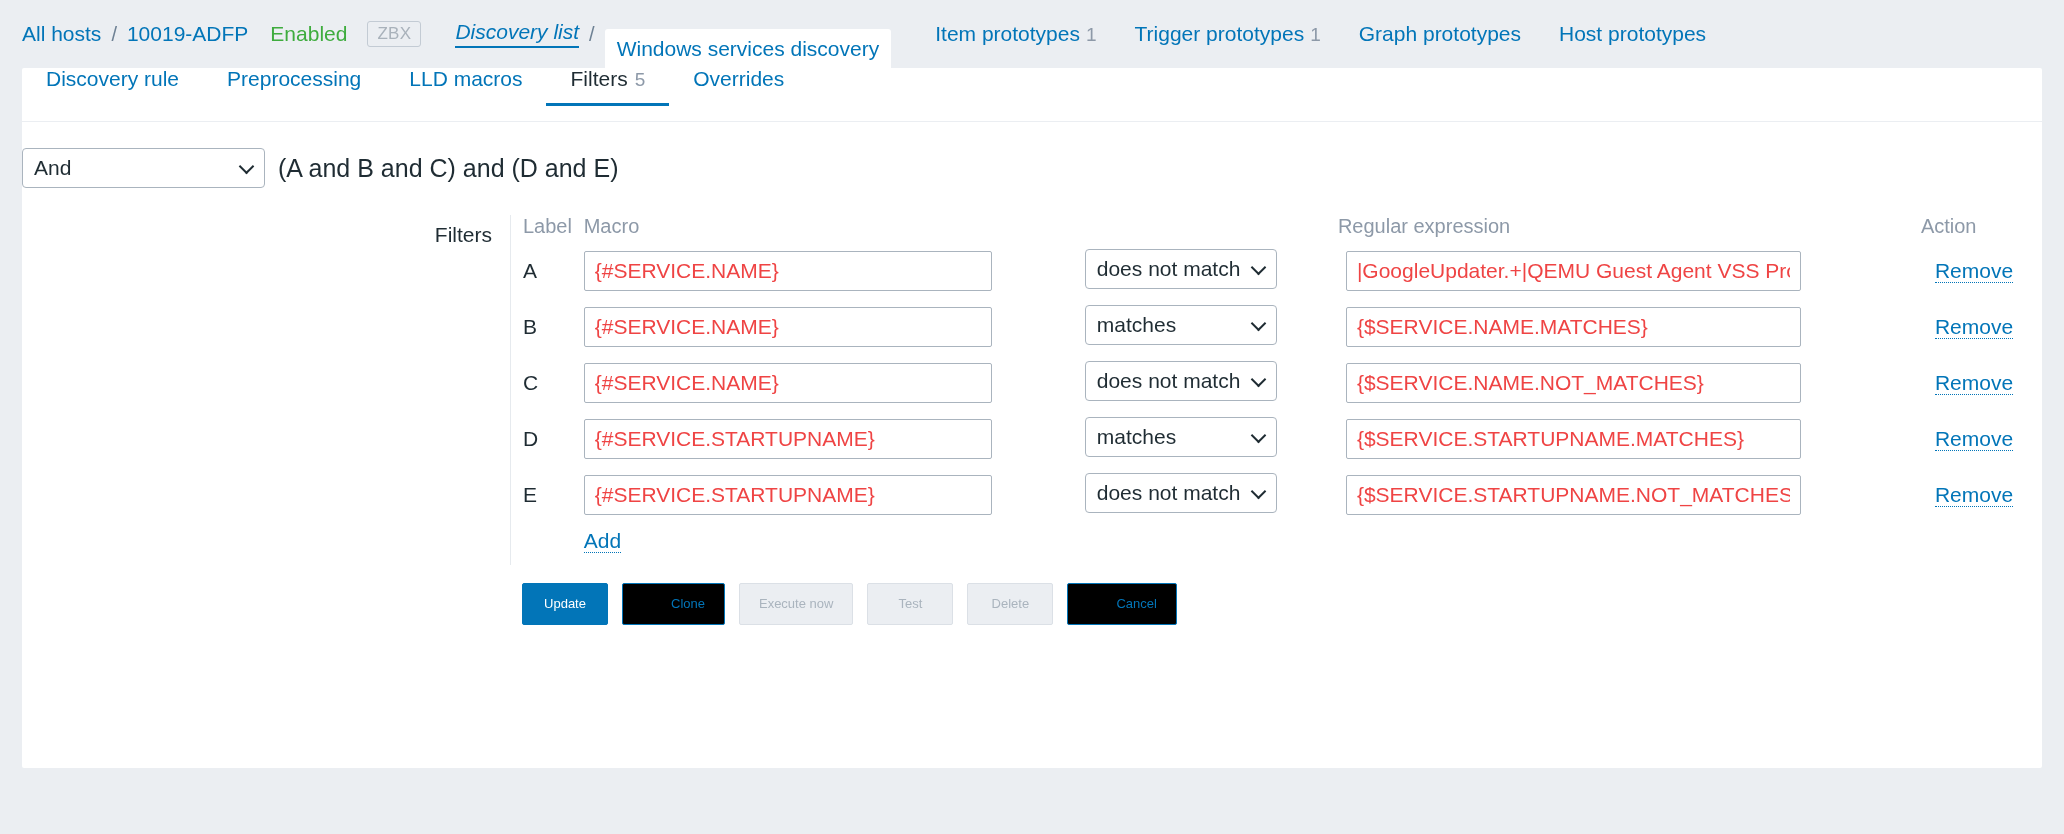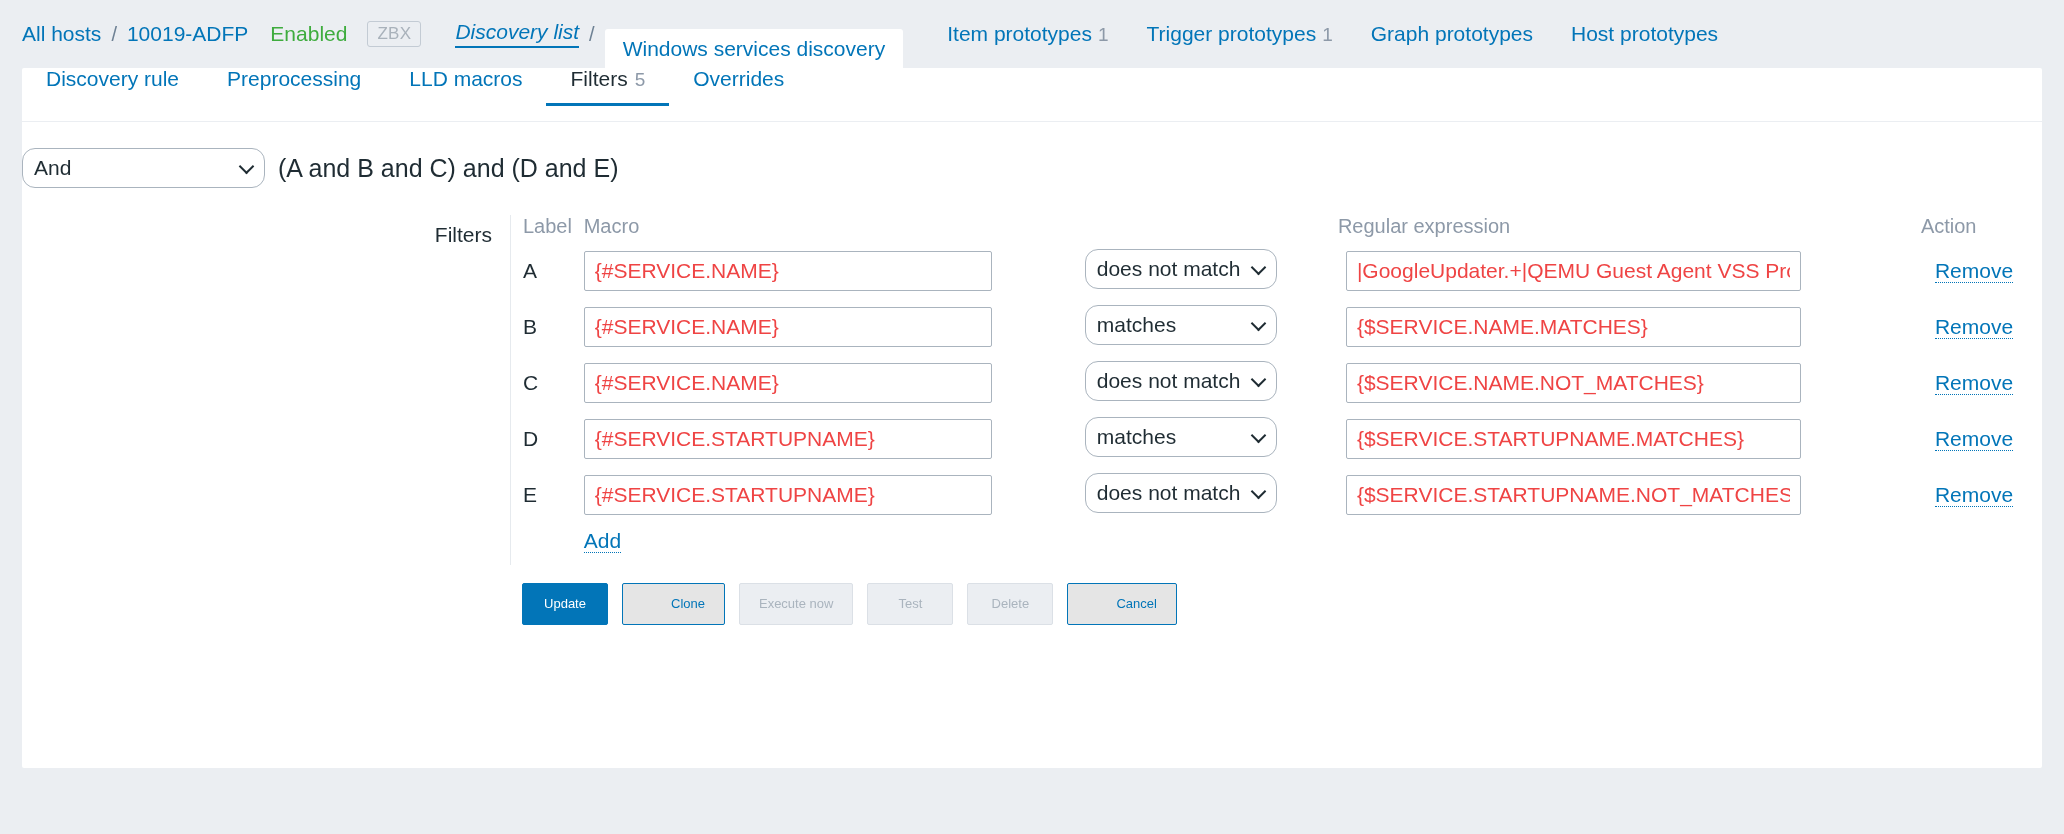--- a/index.html
+++ b/index.html
@@ -69,21 +69,21 @@
   }
   .nav-slash {
     color: #6e8194;
     margin: 0 10px;
     font-size: 20px;
   }
   .nav-current {
     background: #ffffff;
     color: #0275b8;
     font-size: 21px;
-    padding: 9px 18px;
+    padding: 9px 12px;
     border-radius: 3px 3px 0 0;
     white-space: nowrap;
     align-self: stretch;
     display: flex;
     align-items: center;
     margin-top: 29px;
   }
   .nav-rest {
     display: flex;
     align-items: center;
@@ -159,21 +159,21 @@
     flex: none;
   }
   .form-field { display: flex; align-items: center; }
 
   
   .zselect {
     position: relative;
     display: inline-block;
     height: 40px;
     border: 1px solid #aab4be;
-    border-radius: 13px;
+    border-radius: 4px;
     background: #fff;
     cursor: pointer;
   }
   .zselect .zs-value {
     display: block;
     padding: 0 38px 0 11px;
     line-height: 38px;
     font-size: 21px;
     color: #1f2c33;
     white-space: nowrap;
@@ -275,21 +275,21 @@
     text-align: center;
     white-space: nowrap;
     border: 1px solid transparent;
   }
   .btn-primary {
     background: #0275b8;
     border-color: #0275b8;
     color: #ffffff;
   }
   .btn-secondary {
-    background: #e5e5e5;
+    background: #000000;
     border-color: #0275b8;
     color: #0275b8;
     padding-left: 48px;
   }
   .btn-disabled {
     background: #ebeef2;
     border-color: #dbe0e6;
     color: #aab4be;
     cursor: default;
   }

